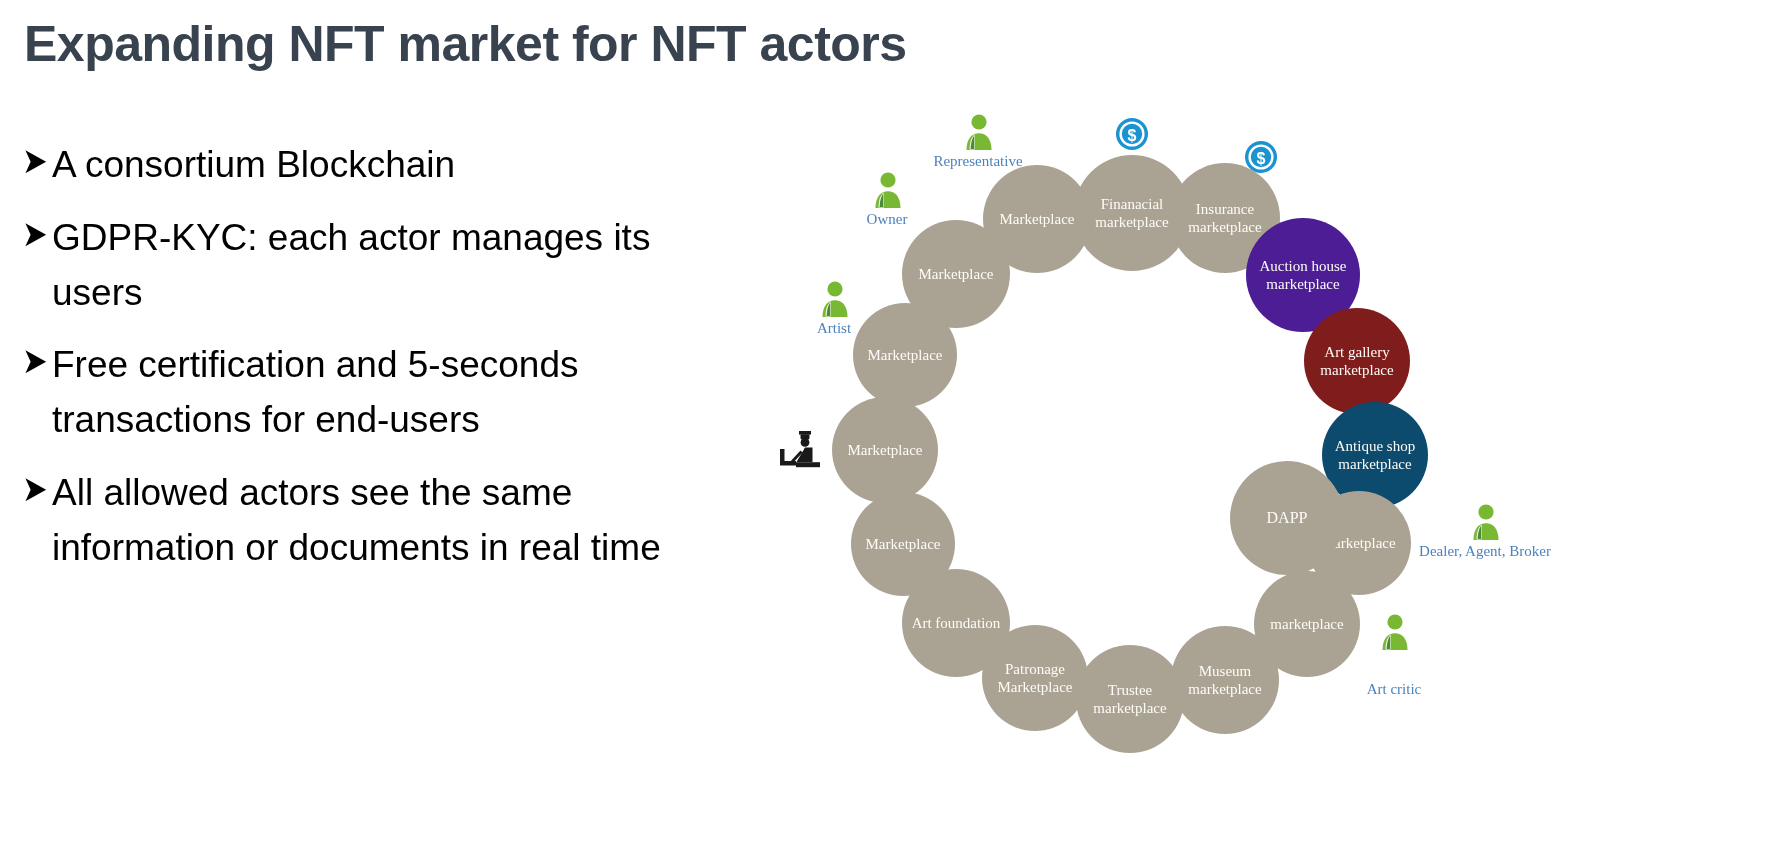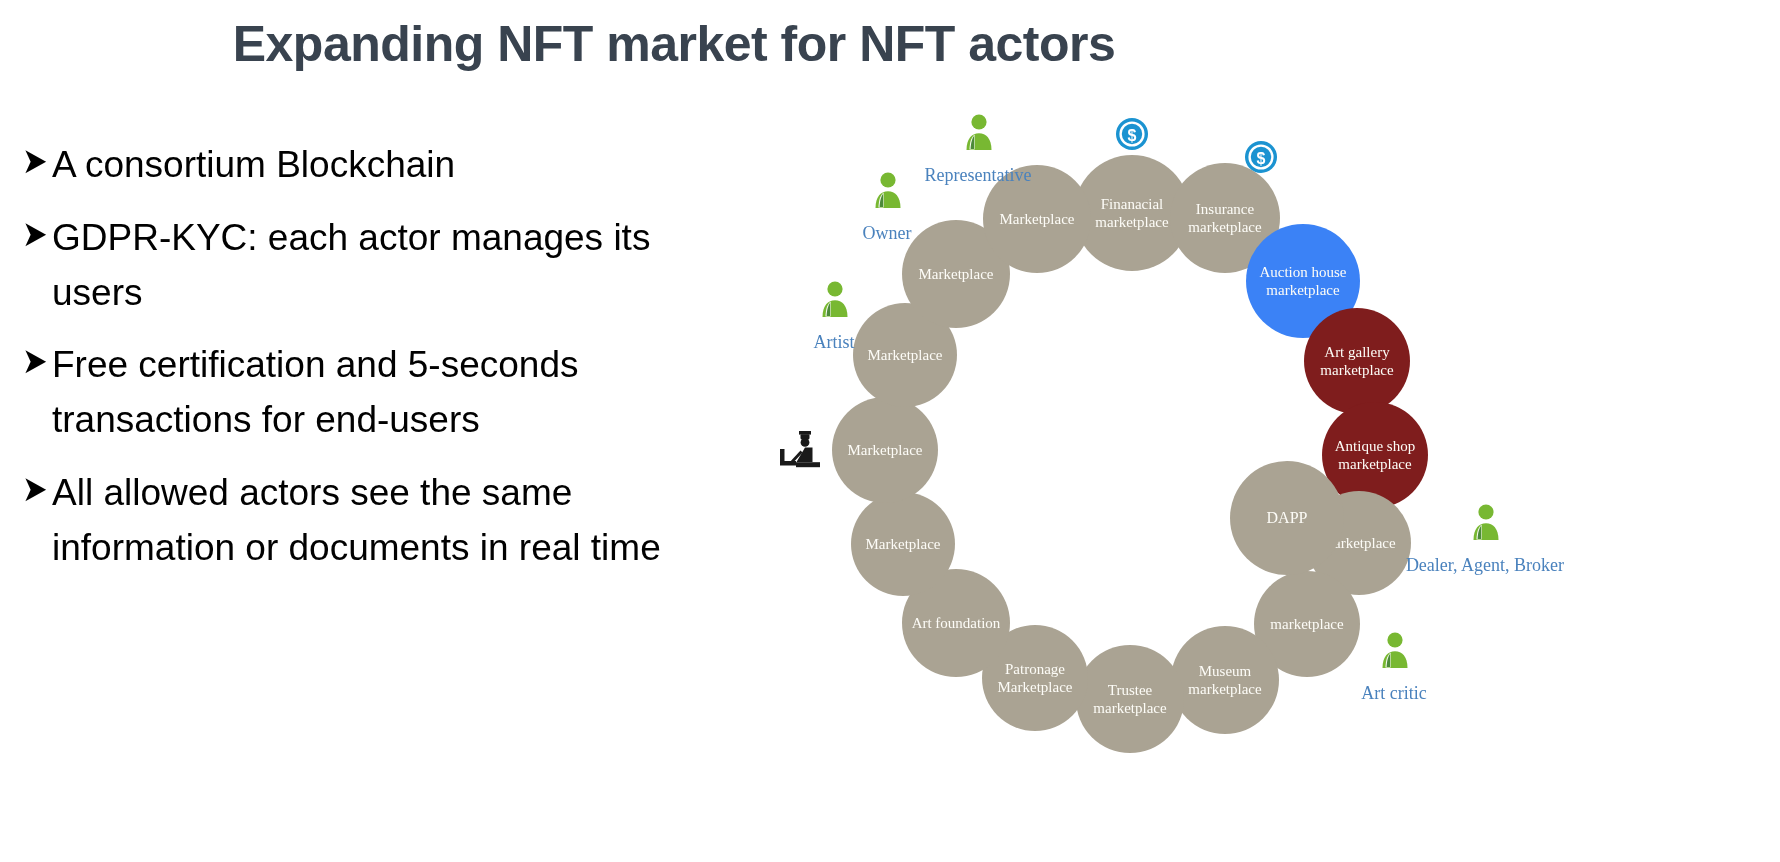--- a/index.html
+++ b/index.html
@@ -28,21 +28,20 @@
     position: absolute;
     left: 24px;
     top: 16px;
     width: 1300px;
     font-size: 50px;
     font-weight: bold;
     color: #39434f;
     letter-spacing: -0.5px;
     line-height: 1.12;
     white-space: nowrap;
-    text-align: center;
   }
 
   
   #bullets {
     position: absolute;
     left: 22px;
     top: 138px;
     width: 720px;
   }
   .bullet-row {
@@ -101,25 +100,25 @@
   .actor {
     position: absolute;
     display: flex;
     flex-direction: column;
     align-items: center;
     width: 120px;
     margin-left: -60px;
   }
   .actor-label {
     font-family: "Liberation Serif", serif;
-    font-size: 18px;
+    font-size: 15px;
     color: #4a82bd;
     text-align: center;
     line-height: 1.12;
-    margin-top: 14px;
+    margin-top: 2px;
     white-space: pre-line;
   }
   .actor.wide { width: 210px; margin-left: -105px; }
   .actor-icon { display: block; }
 
   
   .money-badge {
     position: absolute;
     width: 34px;
     height: 34px;
@@ -157,27 +156,27 @@
       </div>
     </div>
 
   <div id="diagram">
       <div class="node" style="left: 314px; top: 60px; width: 116px; height: 116px; background: rgb(170, 163, 147); color: rgb(253, 252, 247);">
         <span class="node-label">Finanacial<br>marketplace</span>
       </div>
       <div class="node" style="left: 410px; top: 68px; width: 110px; height: 110px; background: rgb(170, 163, 147); color: rgb(253, 252, 247);">
         <span class="node-label">Insurance<br>marketplace</span>
       </div>
-      <div class="node" style="left: 486px; top: 129px; width: 114px; height: 114px; background: #3b82f6; color: rgb(253, 252, 247);">
+      <div class="node" style="left: 486px; top: 123px; width: 114px; height: 114px; background: #4c1d95; color: rgb(253, 252, 247);">
         <span class="node-label">Auction house<br>marketplace</span>
       </div>
       <div class="node" style="left: 544px; top: 213px; width: 106px; height: 106px; background: #7f1d1d; color: rgb(253, 252, 247);">
         <span class="node-label">Art gallery<br>marketplace</span>
       </div>
-      <div class="node" style="left: 562px; top: 307px; width: 106px; height: 106px; background: #7f1d1d; color: rgb(253, 252, 247);">
+      <div class="node" style="left: 562px; top: 307px; width: 106px; height: 106px; background: #0c4a6e; color: rgb(253, 252, 247);">
         <span class="node-label">Antique shop<br>marketplace</span>
       </div>
       <div class="node" style="left: 547px; top: 396px; width: 104px; height: 104px; background: rgb(170, 163, 147); color: rgb(253, 252, 247);">
         <span class="node-label">marketplace</span>
       </div>
       <div class="node" style="left: 494px; top: 476px; width: 106px; height: 106px; background: rgb(170, 163, 147); color: rgb(253, 252, 247);">
         <span class="node-label">marketplace</span>
       </div>
       <div class="node" style="left: 411px; top: 531px; width: 108px; height: 108px; background: rgb(170, 163, 147); color: rgb(253, 252, 247);">
         <span class="node-label">Museum<br>marketplace</span>
@@ -238,21 +237,21 @@
       </div>
       <div class="actor wide" style="left: 725px; top: 408px;">
         <svg class="actor-icon" width="34" height="38" viewBox="0 0 34 38">
           <circle cx="18" cy="9" r="7.6" fill="#78b832"></circle>
           <path d="M5.5 37 C5.5 25.5 11 20.2 18 20.2 C25 20.2 30.5 25.5 30.5 37 Z" fill="#78b832"></path>
           <path d="M8.5 36.4 C8.6 28.5 10.8 23.6 13.6 21.4 L13.6 36.4 Z" fill="#ffffff" opacity="0.95"></path>
           <path d="M9.6 36.0 C9.8 29.2 11.4 25.0 13.1 22.7 L13.1 36.0 Z" fill="#4c8a3a"></path>
         </svg>
         <div class="actor-label" style="color: rgb(74, 130, 189);">Dealer, Agent, Broker</div>
       </div>
-      <div class="actor" style="left: 634px; top: 536px;">
+      <div class="actor" style="left: 634px; top: 518px; gap: 28px;">
         <svg class="actor-icon" width="34" height="38" viewBox="0 0 34 38">
           <circle cx="18" cy="9" r="7.6" fill="#78b832"></circle>
           <path d="M5.5 37 C5.5 25.5 11 20.2 18 20.2 C25 20.2 30.5 25.5 30.5 37 Z" fill="#78b832"></path>
           <path d="M8.5 36.4 C8.6 28.5 10.8 23.6 13.6 21.4 L13.6 36.4 Z" fill="#ffffff" opacity="0.95"></path>
           <path d="M9.6 36.0 C9.8 29.2 11.4 25.0 13.1 22.7 L13.1 36.0 Z" fill="#4c8a3a"></path>
         </svg>
         <div class="actor-label" style="color: rgb(74, 130, 189);">Art critic</div>
       </div>
       <div class="money-badge" style="left: 355px; top: 22px;"><svg width="34" height="34" viewBox="0 0 34 34">
           <circle cx="17" cy="17" r="16" fill="#1b93d1"></circle>

